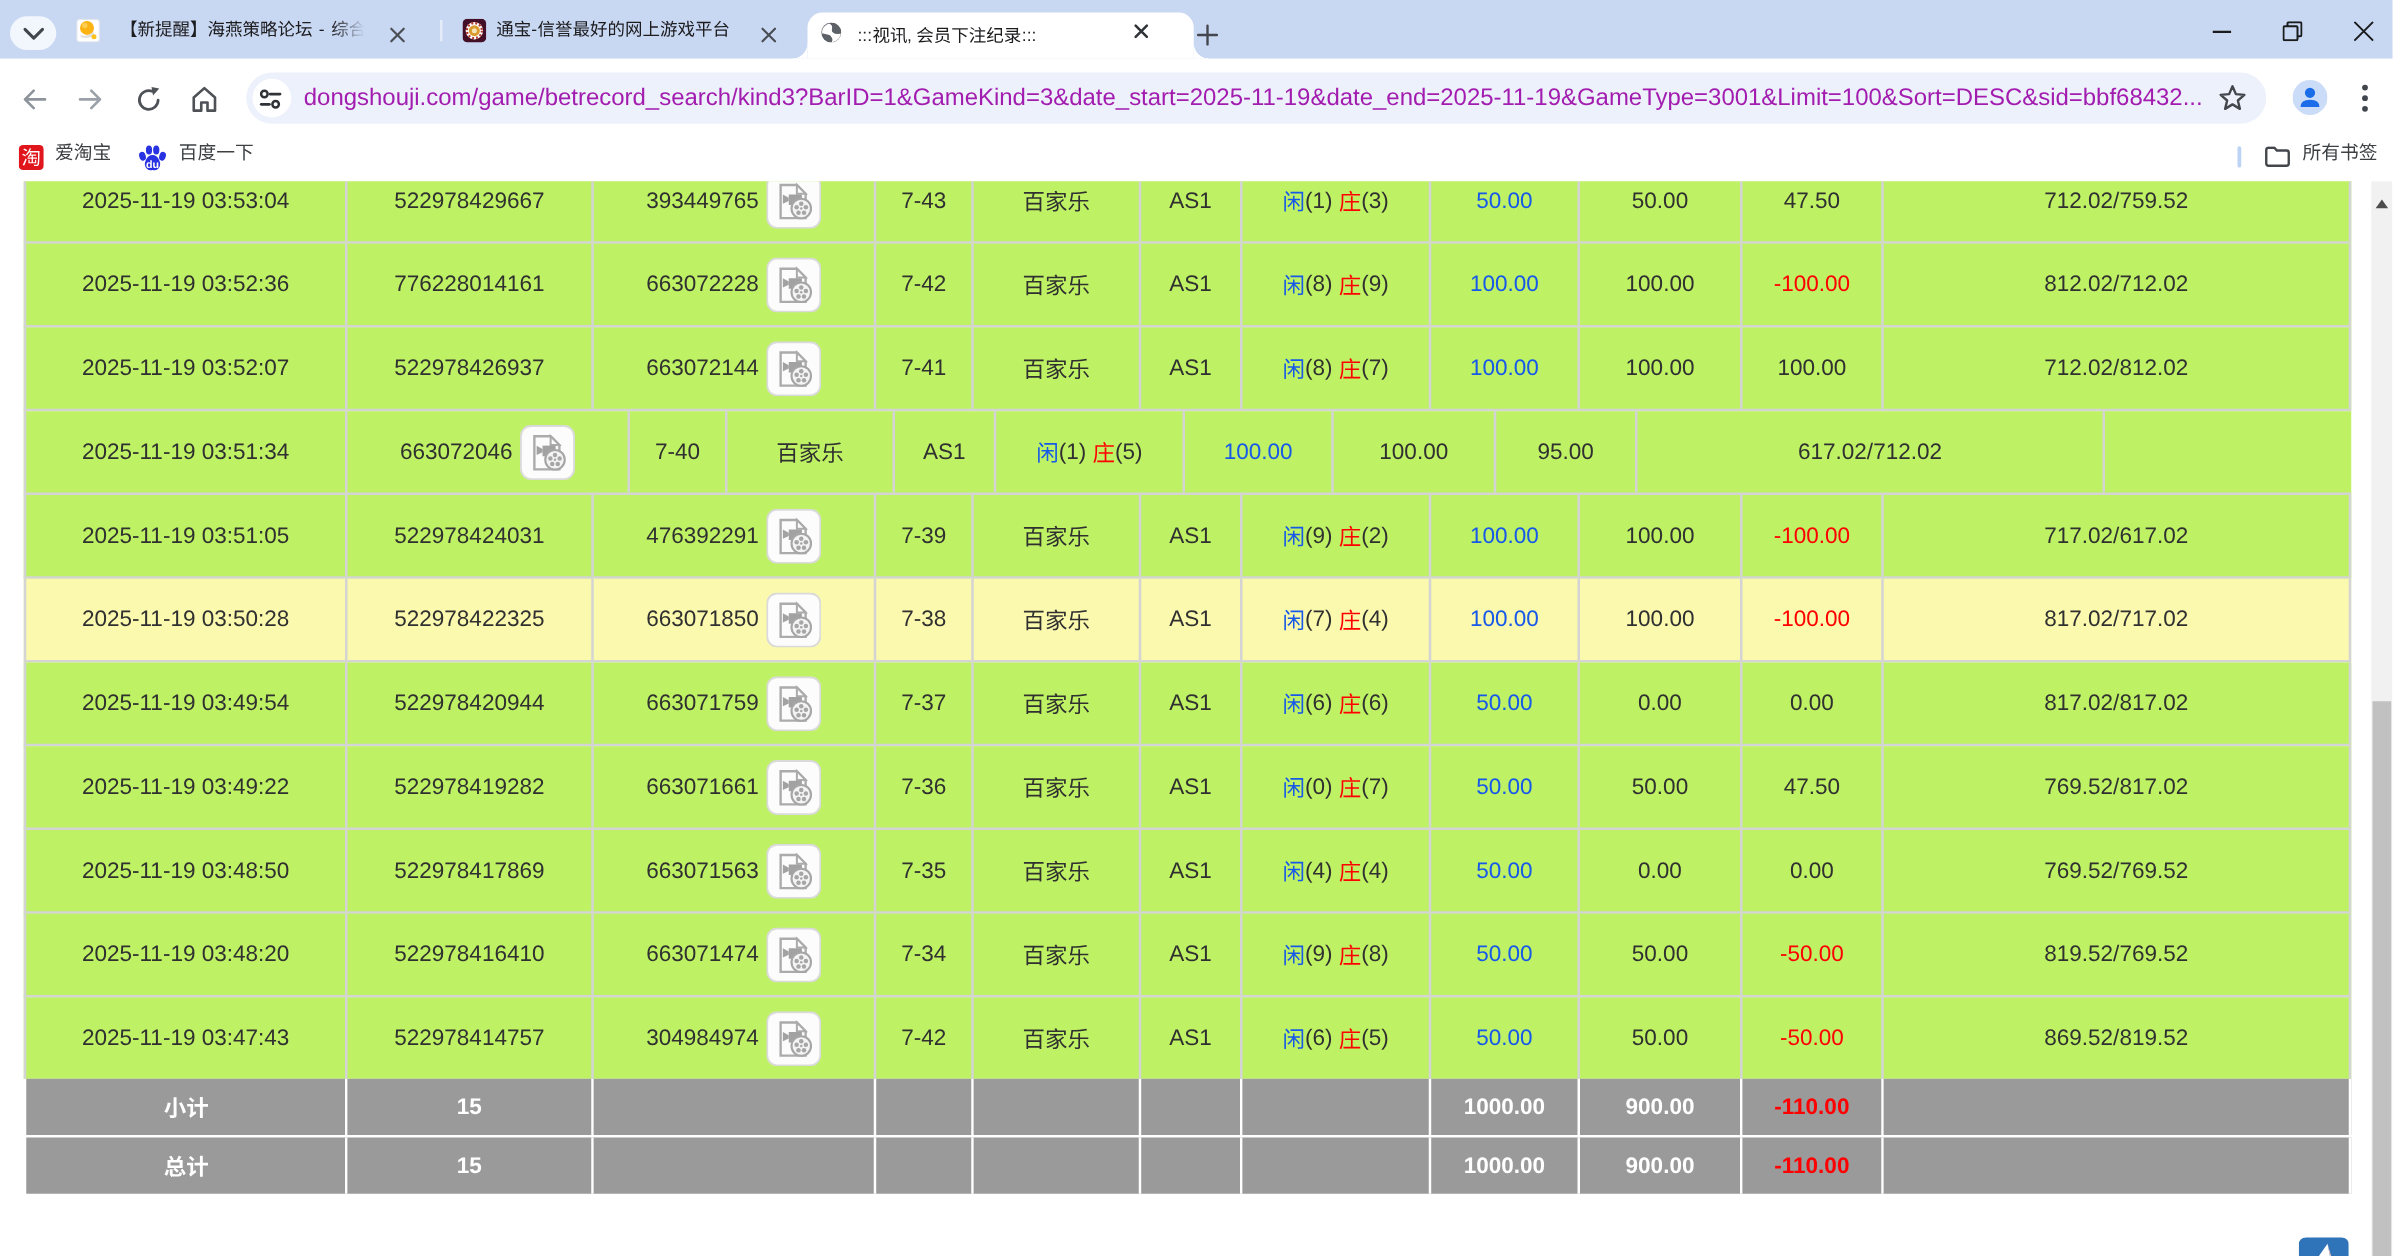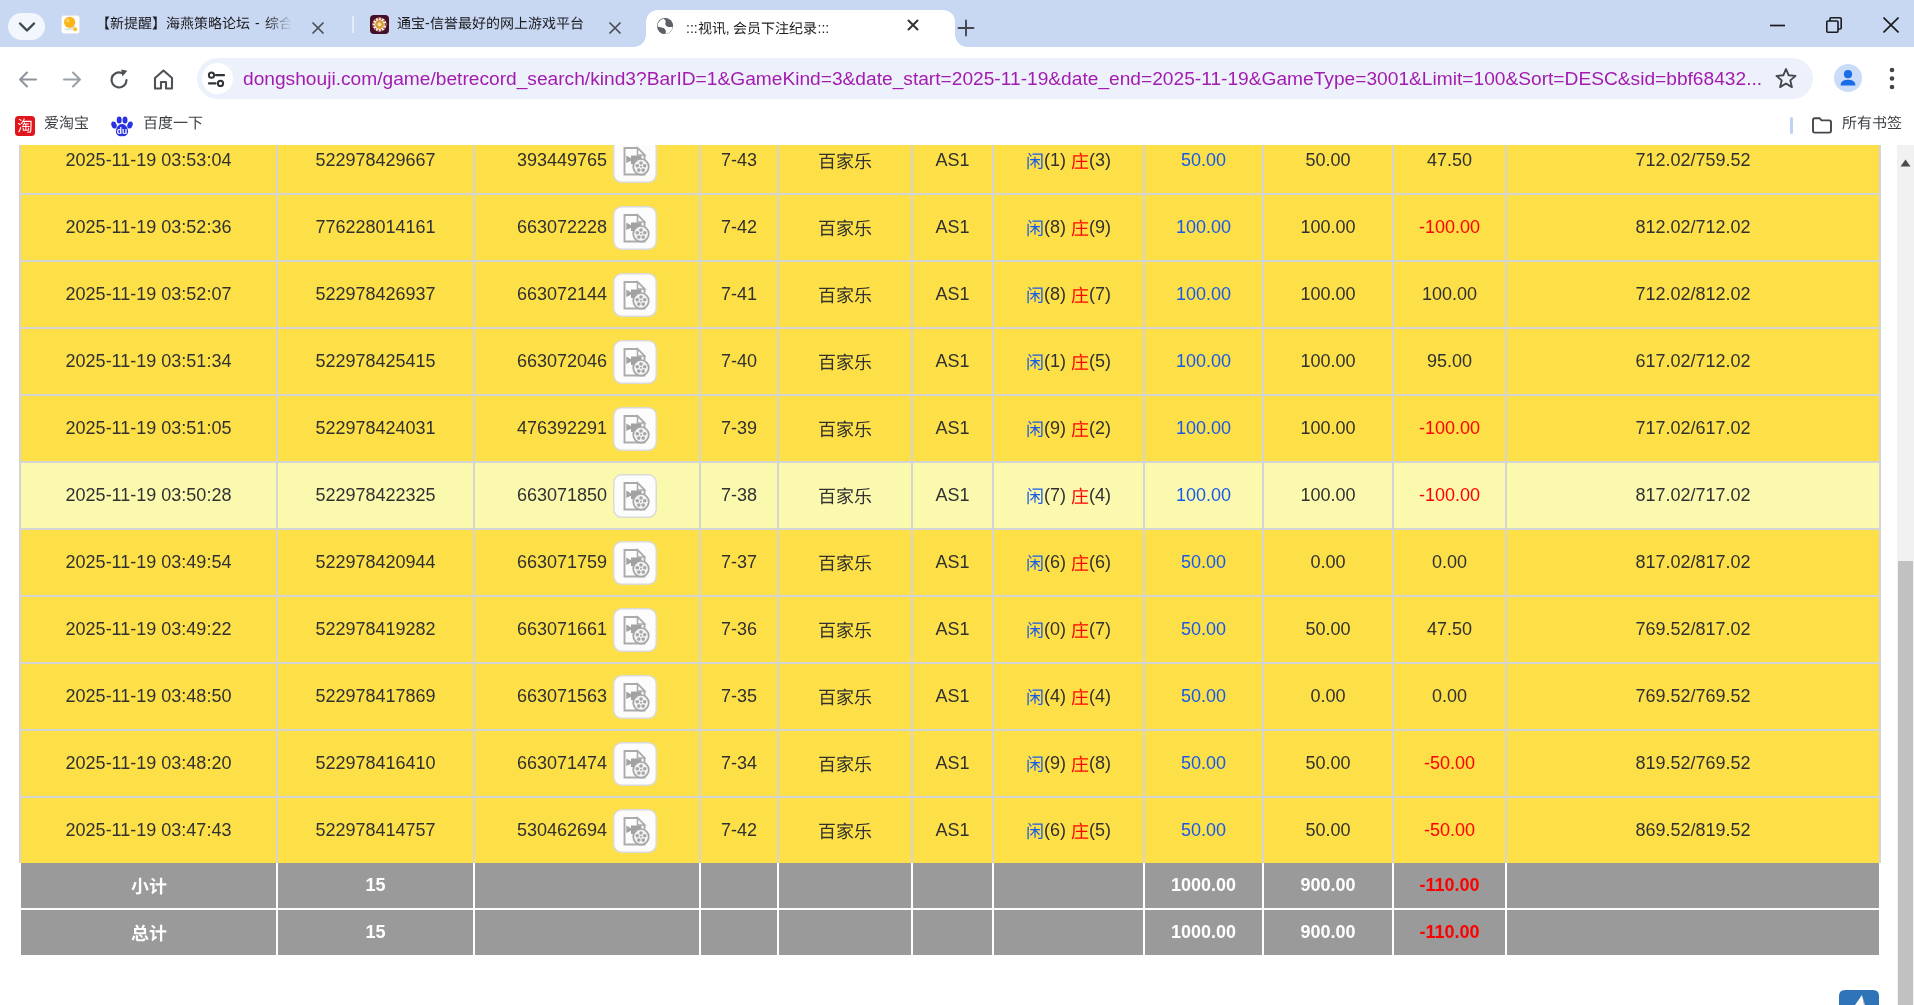--- a/index.html
+++ b/index.html
@@ -16,21 +16,21 @@
 .activetab:after{content:"";position:absolute;right:-12px;bottom:0;width:12px;height:12px;
  background:radial-gradient(circle 12px at 12px 0,rgba(0,0,0,0) 11.5px,#fff 12px)}
 .toolbar{left:0;top:47px;width:1914px;height:56px;background:#fff}
 .omni{left:197px;top:58px;width:1616px;height:41px;border-radius:21px;background:#edf1fb}
 .omnicirc{left:202px;top:63px;width:31px;height:31px;border-radius:50%;background:#fff}
 .urltxt{left:243px;top:58px;height:41px;line-height:41px;font-size:19.16px;letter-spacing:0.001px;color:#a21caf;white-space:nowrap}
 .bookbar{left:0;top:103px;width:1914px;height:40px;background:#fff}
 .bktxt{font-size:15px;color:#3c4043;line-height:40px}
 .content{left:0;top:145px;width:1914px;height:860px;background:#fff;overflow:hidden}
 .tbl{position:absolute;left:19px;top:-17px}
-.row{display:flex;border-left:2px solid #d4d4d4;border-bottom:2px solid #d4d4d4;height:67px;background:#fde047}
+.row{display:flex;border-left:2px solid #d4d4d4;border-bottom:2px solid #d4d4d4;height:67px;background:#bef264}
 .row.hl{background:#fbf9ae}
 .row:nth-child(11){border-bottom:0;height:65px}
 .cell{border-right:2px solid #d4d4d4;height:100%;display:flex;align-items:center;
  justify-content:center;font-size:18px;color:#303030;white-space:nowrap}
 .sumrow{display:flex;height:45px}
 .scell{background:#9a9a9a;border-right:2px solid #fff;height:45px;display:flex;align-items:center;
  justify-content:center;font-size:18px;color:#fff;font-weight:bold;white-space:nowrap}
 .blue{color:#1759e8}
 .red{color:#f00}
 </style></head><body>
@@ -398,21 +398,20 @@
           <span class="blue">100.00</span>
         </div>
         <div class="cell" style="width:130px">100.00</div>
         <div class="cell" style="width:113px">
           <span>100.00</span>
         </div>
         <div class="cell" style="width:374px">712.02/812.02</div>
       </div>
       <div class="row">
         <div class="cell" style="width:257px">2025-11-19 03:51:34</div>
-        <div class="cell" style="width:197px">522978425415</div>
         <div class="cell" style="width:226px">
           <span>663072046</span>
           <svg width="44" height="44" viewBox="0 0 44 44" style="margin-left:6px;flex:none">
             <rect x="0.75" y="0.75" width="42.5" height="42.5" rx="8" fill="#fcfcfc" stroke="#dadada" stroke-width="1.5"></rect>
             <path d="M11.5 9 H24.5 L31.5 16 V35.5 H11.5 Z" fill="#fcfcfc" stroke="#ababab" stroke-width="1.9"></path>
             <path d="M24.5 9 L31.5 16 H24.5 Z" fill="#fcfcfc" stroke="#ababab" stroke-width="1.6"></path>
             <path d="M18 16.5 H28.5 V25 H18 Z" fill="#a2a2a2"></path>
             <path d="M18 19.2 L13.3 16.6 V24 L18 21.8 Z" fill="#a2a2a2"></path>
             <circle cx="28" cy="27.8" r="7.8" fill="#f4f4f4" stroke="#a6a6a6" stroke-width="1.7"></circle>
             <circle cx="28" cy="24" r="1.8" fill="#a6a6a6"></circle>
@@ -743,21 +742,21 @@
         <div class="cell" style="width:130px">50.00</div>
         <div class="cell" style="width:113px">
           <span class="red">-50.00</span>
         </div>
         <div class="cell" style="width:374px">819.52/769.52</div>
       </div>
       <div class="row">
         <div class="cell" style="width:257px">2025-11-19 03:47:43</div>
         <div class="cell" style="width:197px">522978414757</div>
         <div class="cell" style="width:226px">
-          <span>530462694</span>
+          <span>304984974</span>
           <svg width="44" height="44" viewBox="0 0 44 44" style="margin-left:6px;flex:none">
             <rect x="0.75" y="0.75" width="42.5" height="42.5" rx="8" fill="#fcfcfc" stroke="#dadada" stroke-width="1.5"></rect>
             <path d="M11.5 9 H24.5 L31.5 16 V35.5 H11.5 Z" fill="#fcfcfc" stroke="#ababab" stroke-width="1.9"></path>
             <path d="M24.5 9 L31.5 16 H24.5 Z" fill="#fcfcfc" stroke="#ababab" stroke-width="1.6"></path>
             <path d="M18 16.5 H28.5 V25 H18 Z" fill="#a2a2a2"></path>
             <path d="M18 19.2 L13.3 16.6 V24 L18 21.8 Z" fill="#a2a2a2"></path>
             <circle cx="28" cy="27.8" r="7.8" fill="#f4f4f4" stroke="#a6a6a6" stroke-width="1.7"></circle>
             <circle cx="28" cy="24" r="1.8" fill="#a6a6a6"></circle>
             <circle cx="31.7" cy="26.7" r="1.8" fill="#a6a6a6"></circle>
             <circle cx="30.2" cy="31.1" r="1.8" fill="#a6a6a6"></circle>

